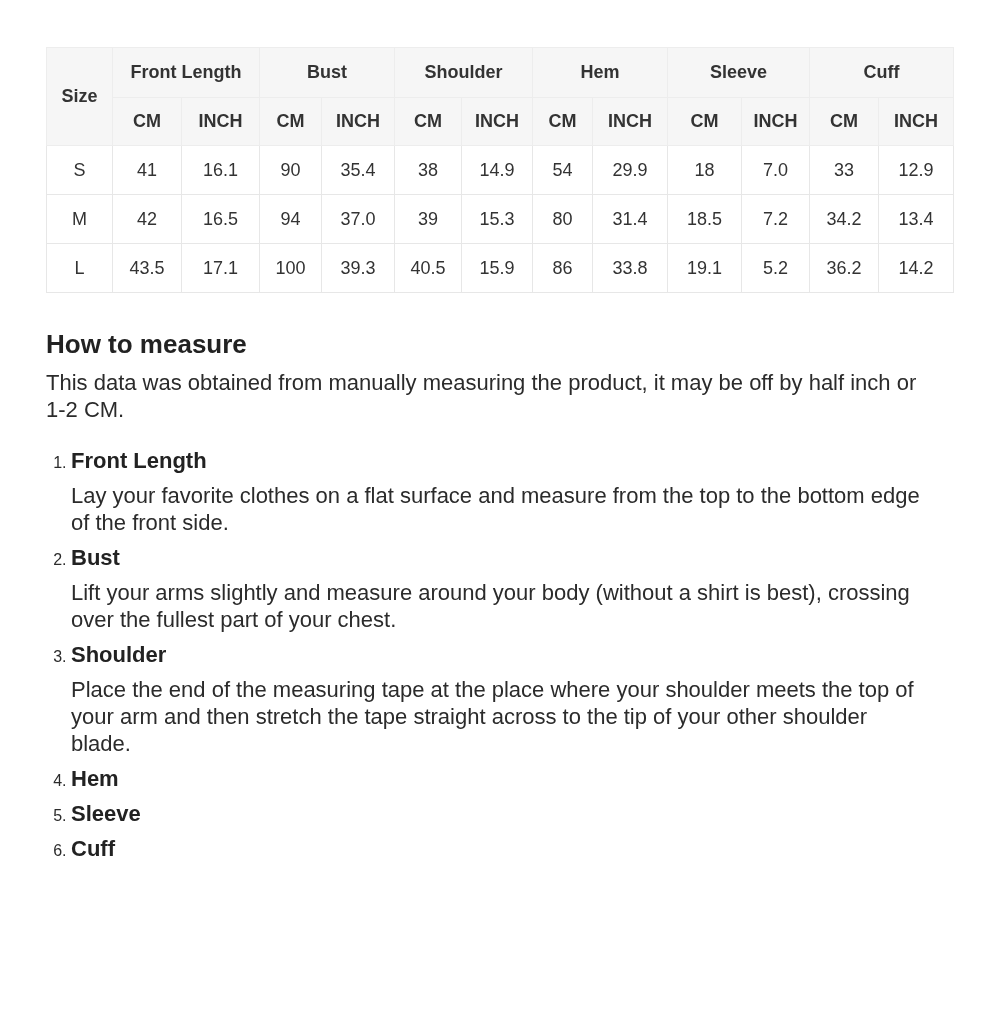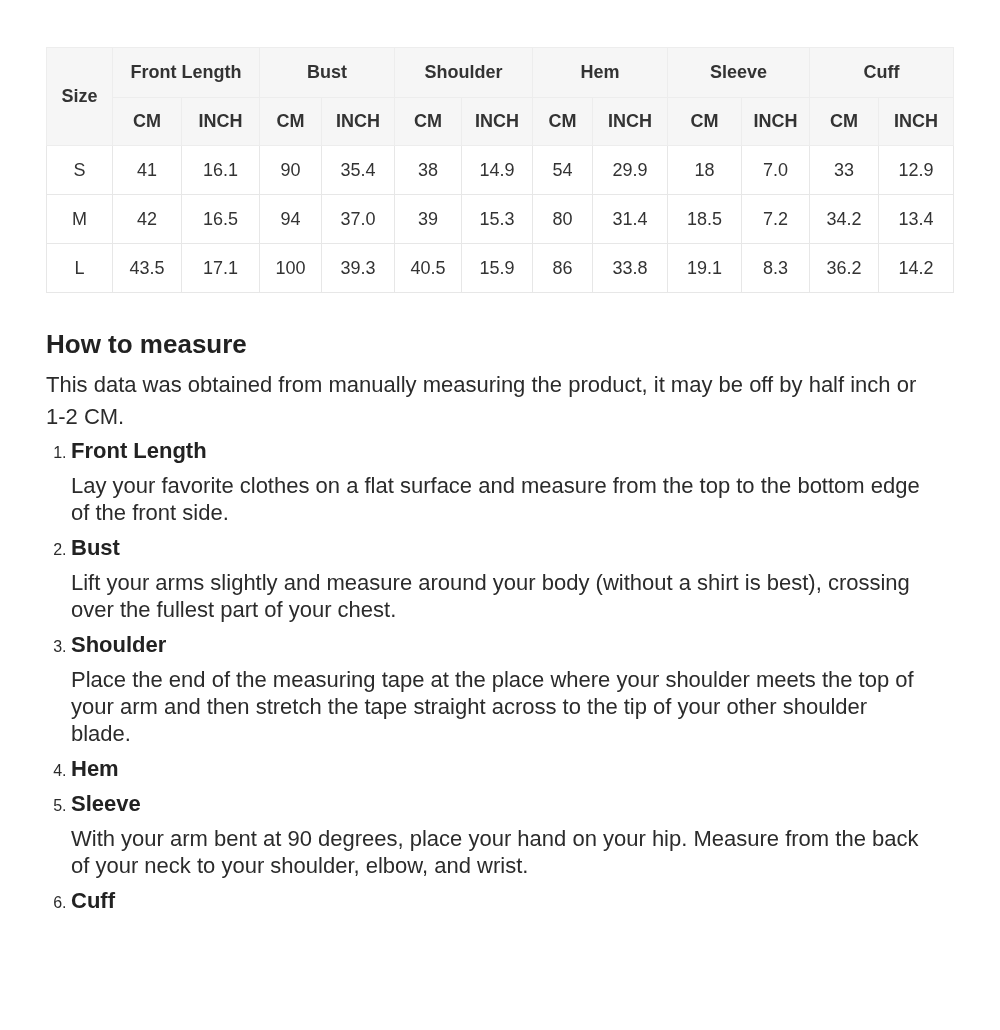--- a/index.html
+++ b/index.html
@@ -48,22 +48,22 @@
   .howto-title {
     font-size: 26px;
     line-height: 31px;
     font-weight: bold;
     margin: 36px 3px 9px 0;
     color: #222222;
   }
   .howto-intro {
     width: 877px;
     font-size: 22px;
-    line-height: 32px;
-    margin: 0 0 4px 0;
+    line-height: 27px;
+    margin: 0 0 24px 0;
   }
   ol.steps {
     margin: 0;
     padding: 0 0 0 25px;
     width: 852px;
     font-size: 16px;
     list-style: decimal outside;
   }
   ol.steps li {
     margin: 0 0 8px 0;
@@ -161,21 +161,21 @@
         <td>L</td>
         <td>43.5</td>
         <td>17.1</td>
         <td>100</td>
         <td>39.3</td>
         <td>40.5</td>
         <td>15.9</td>
         <td>86</td>
         <td>33.8</td>
         <td>19.1</td>
-        <td>8.3</td>
+        <td>5.2</td>
         <td>36.2</td>
         <td>14.2</td>
       </tr>
     </tbody>
   </table>
 
   <h2 class="howto-title">How to measure</h2>
 
   <p class="howto-intro">This data was obtained from manually measuring the product, it may be off by half inch or 1-2 CM.</p>
 
@@ -190,20 +190,19 @@
     </li>
     <li>
       <span class="step-title">Shoulder</span>
       <p class="step-desc">Place the end of the measuring tape at the place where your shoulder meets the top of your arm and then stretch the tape straight across to the tip of your other shoulder blade.</p>
     </li>
     <li>
       <span class="step-title">Hem</span>
     </li>
     <li>
       <span class="step-title">Sleeve</span>
-      <p class="step-desc">With your arm bent at 90 degrees, place your hand on your hip. Measure from the back of your neck to your shoulder, elbow, and wrist.</p>
     </li>
     <li>
       <span class="step-title">Cuff</span>
     </li>
   </ol>
 
 </div>
 
 </body></html>

